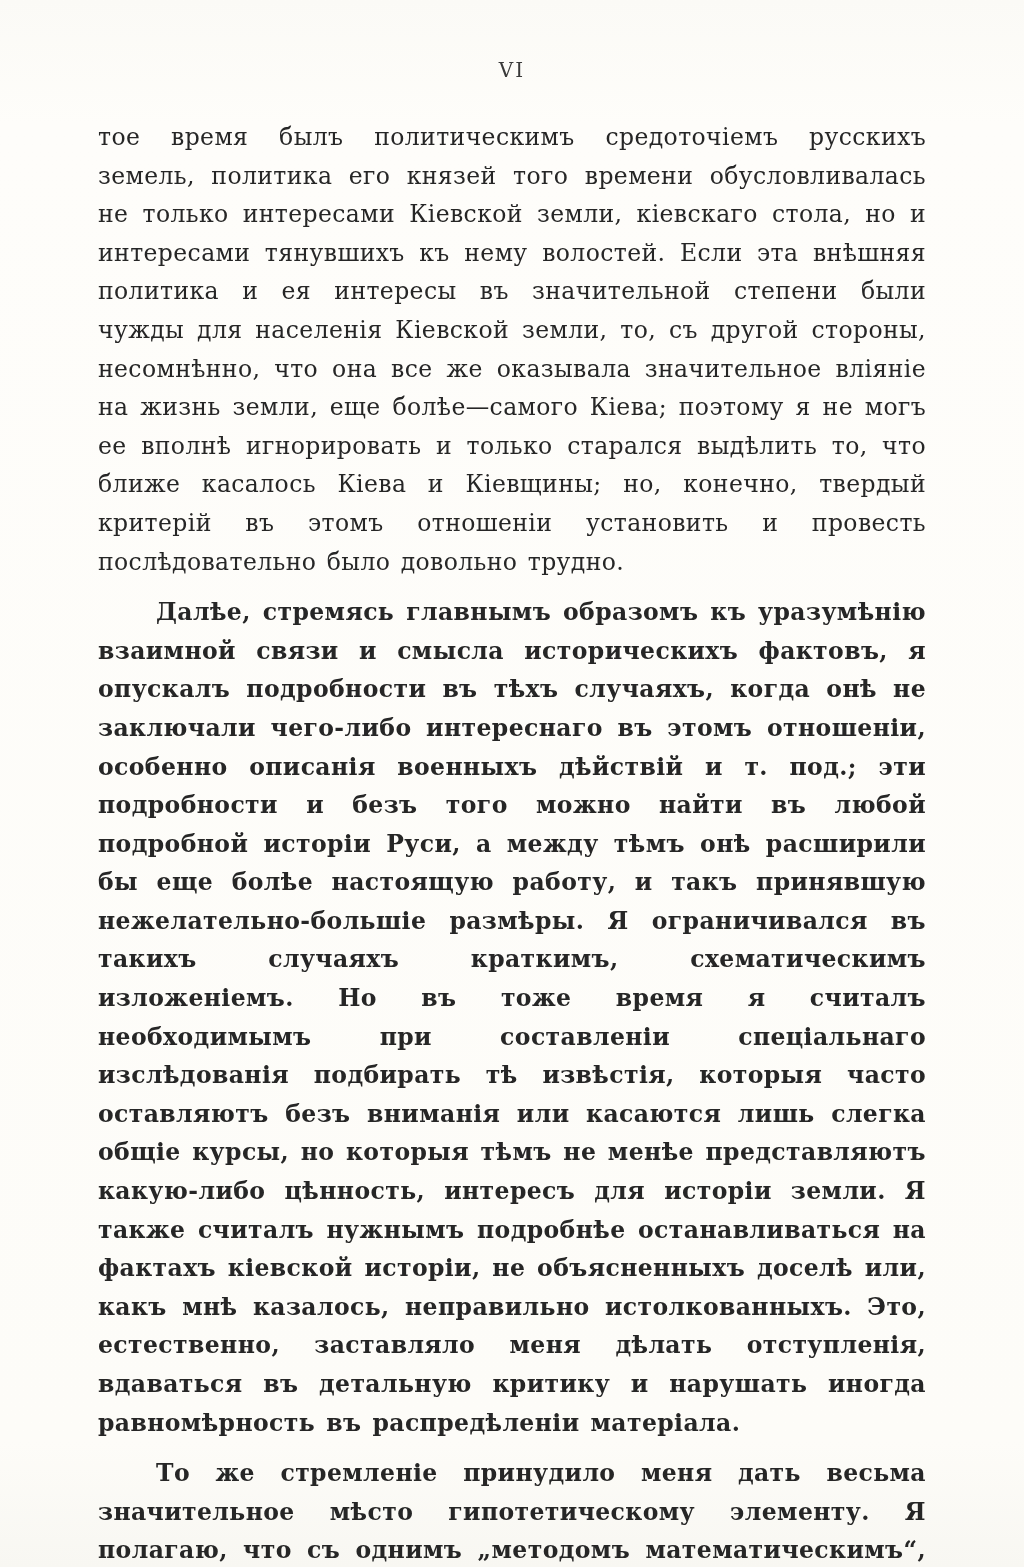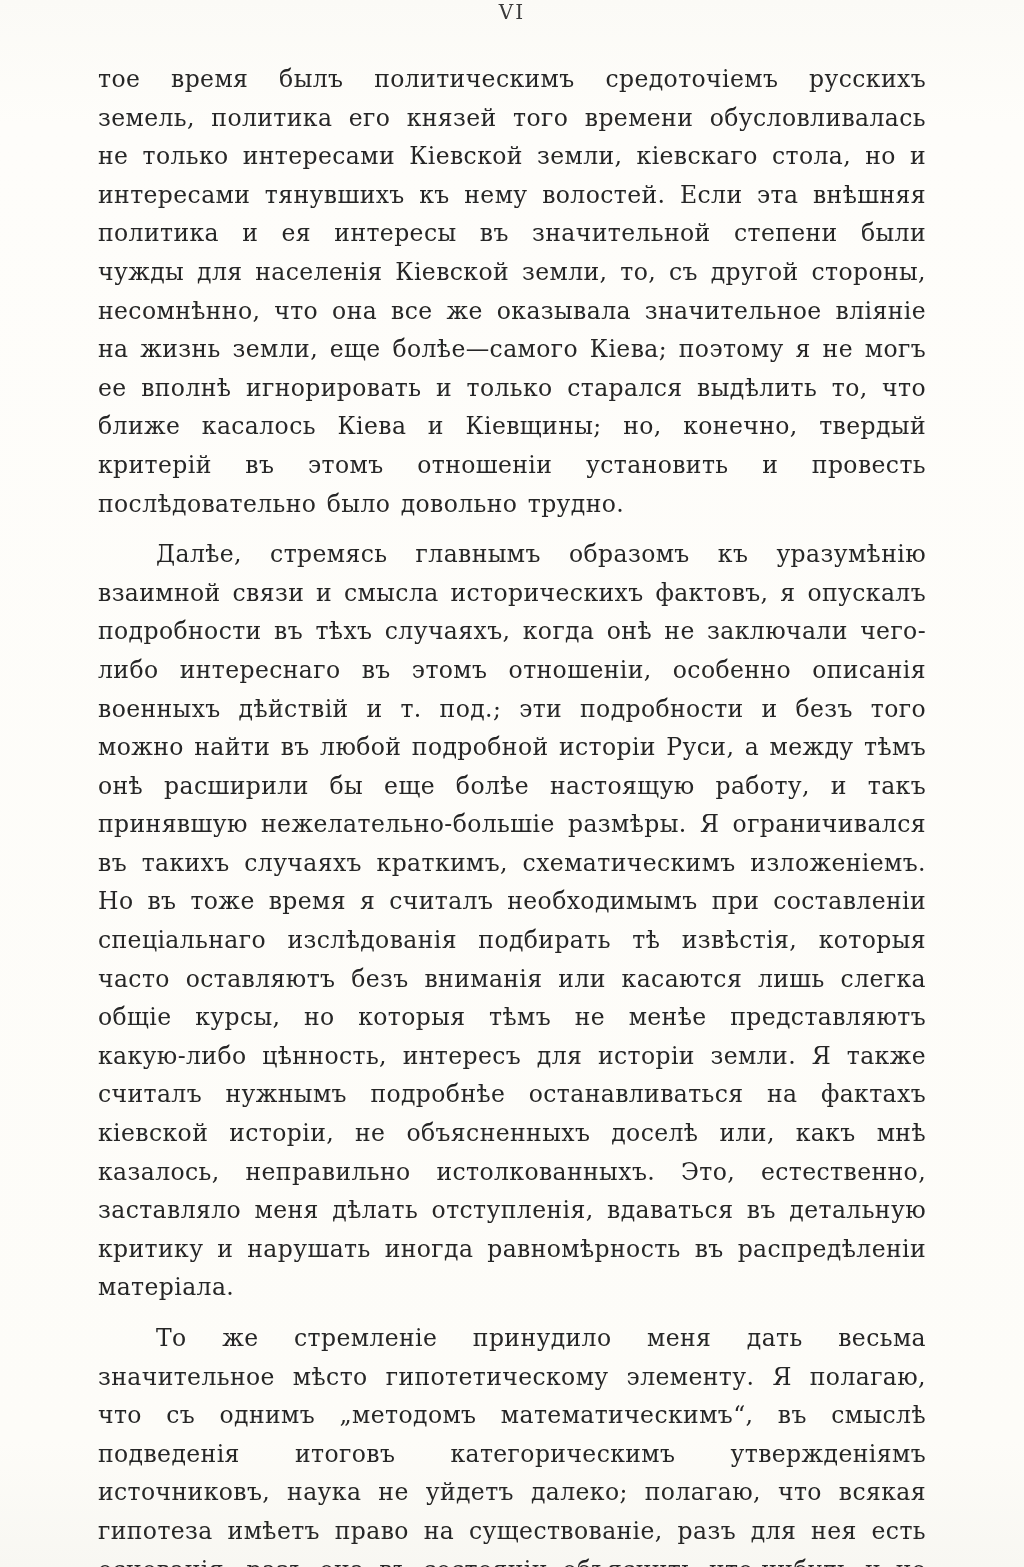--- a/index.html
+++ b/index.html
@@ -13,20 +13,21 @@
     height: 1567px;
     margin: 0 auto;
     background: linear-gradient(180deg, #fbfaf6 0%, #fefdfa 8%, #fdfcf8 92%, #f8f7f2 100%);
     box-sizing: border-box;
     overflow: hidden;
     font-family: "DejaVu Serif", "Liberation Serif", serif;
     color: #2b2b2b;
   }
   .page-number {
     text-align: center;
+    padding-top: 58px;
     font-size: 20px;
     letter-spacing: 2px;
     color: #3a3a3a;
     font-variant: small-caps;
   }
   .text-block {
     width: 852px;
     margin: 36px auto 0 auto;
     font-size: 23.5px;
     line-height: 38.6px;
@@ -34,20 +35,21 @@
     letter-spacing: 0.4px;
     word-spacing: 2.5px;
     color: #262626;
     text-rendering: optimizeLegibility;
   }
   .text-block p {
     margin: 12px;
   }
   .text-block p.indent {
     text-indent: 58px;
+    font-weight: bold;
   }
   .text-block p.no-indent {
     text-indent: 0;
   }
 </style>
 </head>
 <body>
 
 <div class="page">
   <div class="page-number">VI</div>

